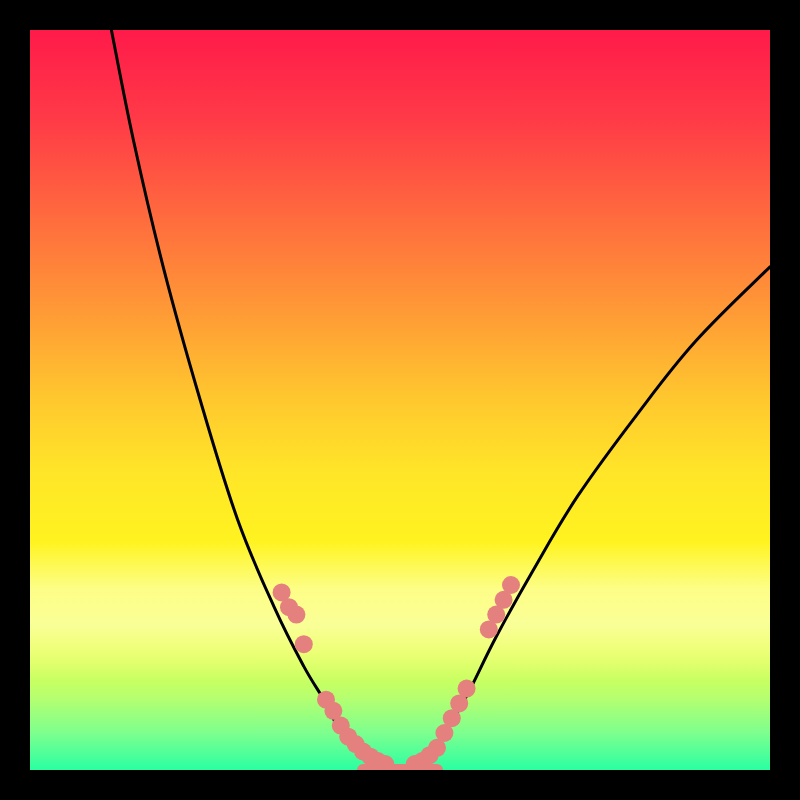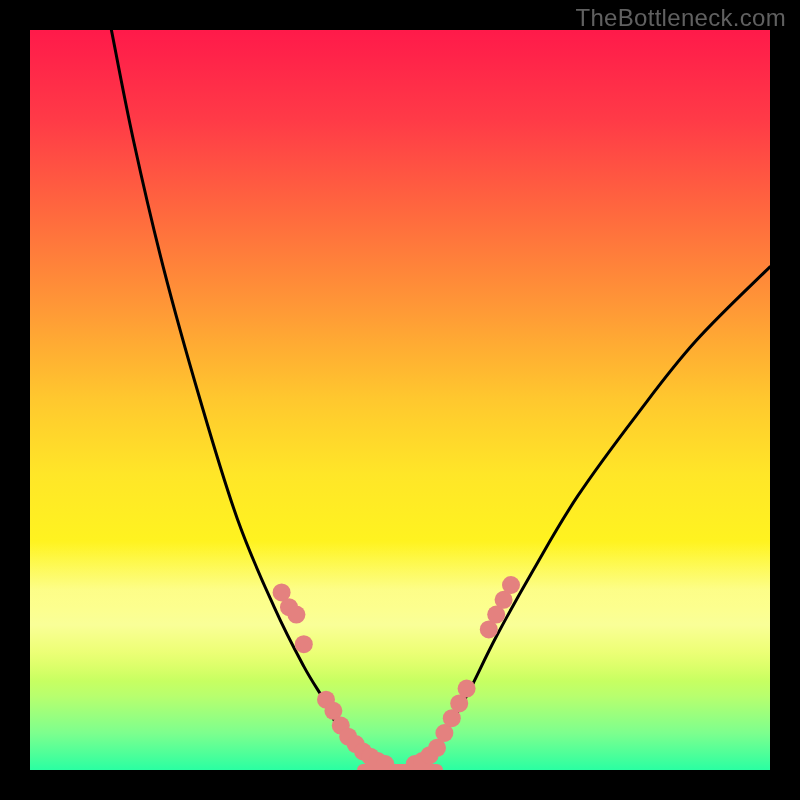--- a/index.html
+++ b/index.html
@@ -73,21 +73,20 @@
     position: absolute;
     inset: 0;
     width: 100%;
     height: 100%;
   }
 </style>
 </head>
 <body>
 
 <div class="frame">
-  <div class="watermark">TheBottleneck.com</div>
 
   <div class="plot-area">
     <div class="gradient-bg"></div>
     <div class="creamy-band"></div>
 
     <svg class="curves" viewBox="0 0 740 740" preserveAspectRatio="none">
       <g id="svg-root">
           <path d="M 81.4 0 C 85.396 19.98, 94.27600000000001 68.376, 103.60000000000001 111 C 112.924 153.624, 121.21199999999999 190.17999999999995, 133.2 236.79999999999995 C 145.188 283.41999999999996, 156.88000000000002 324.712, 170.20000000000002 370 C 183.52 415.288, 193.88000000000002 451.104, 207.20000000000002 488.4 C 220.52 525.696, 232.21200000000002 550.5600000000001, 244.20000000000002 577.2 C 256.188 603.84, 264.476 619.084, 273.8 636.4 C 283.124 653.716, 289.34 661.4119999999999, 296 673.4 C 302.66 685.388, 305.472 695.008, 310.8 703 C 316.12800000000004 710.992, 320.272 713.1379999999999, 325.6 717.8 C 330.92800000000005 722.462, 335.07200000000006 725.5699999999999, 340.40000000000003 728.9 C 345.728 732.23, 352.536 734.968, 355.2 736.3" fill="none" stroke="#000000" stroke-width="3" stroke-linecap="round" stroke-linejoin="round"></path>
           <path d="M 384.8 736.3 C 387.464 734.302, 394.272 731.1940000000001, 399.6 725.2 C 404.92800000000005 719.206, 407.74000000000007 713.6560000000001, 414.40000000000003 703 C 421.06 692.3439999999999, 427.27599999999995 683.316, 436.59999999999997 666 C 445.924 648.684, 454.212 629.444, 466.2 606.8 C 478.188 584.156, 488.54800000000006 565.508, 503.20000000000005 540.2 C 517.8520000000001 514.892, 528.952 494.17199999999997, 547.6 466.2 C 566.248 438.228, 585.4879999999999 412.772, 606.8 384.8 C 628.112 356.82800000000003, 642.024 337.44, 666 310.8 C 689.976 284.16, 726.68 250.11999999999998, 740 236.79999999999995" fill="none" stroke="#000000" stroke-width="3" stroke-linecap="round" stroke-linejoin="round"></path>
           <circle cx="251.60000000000002" cy="562.4" r="9" fill="#e4817f"></circle>

